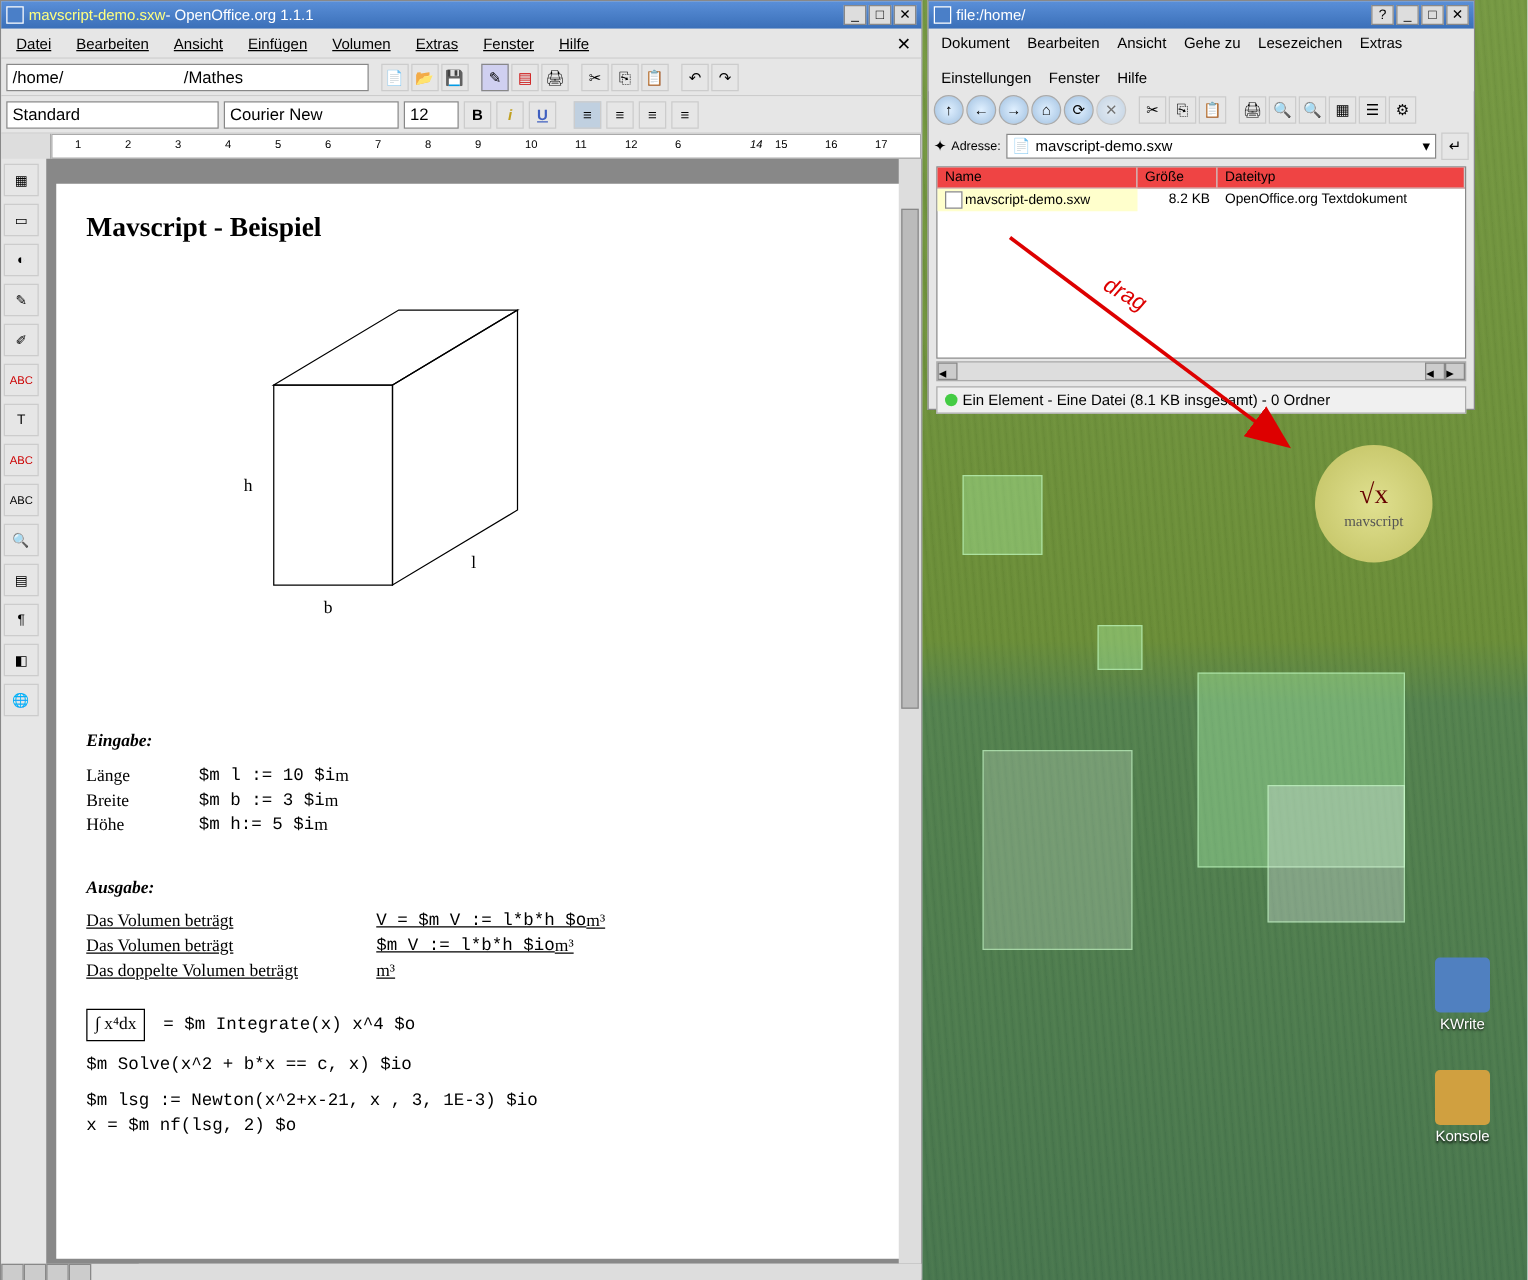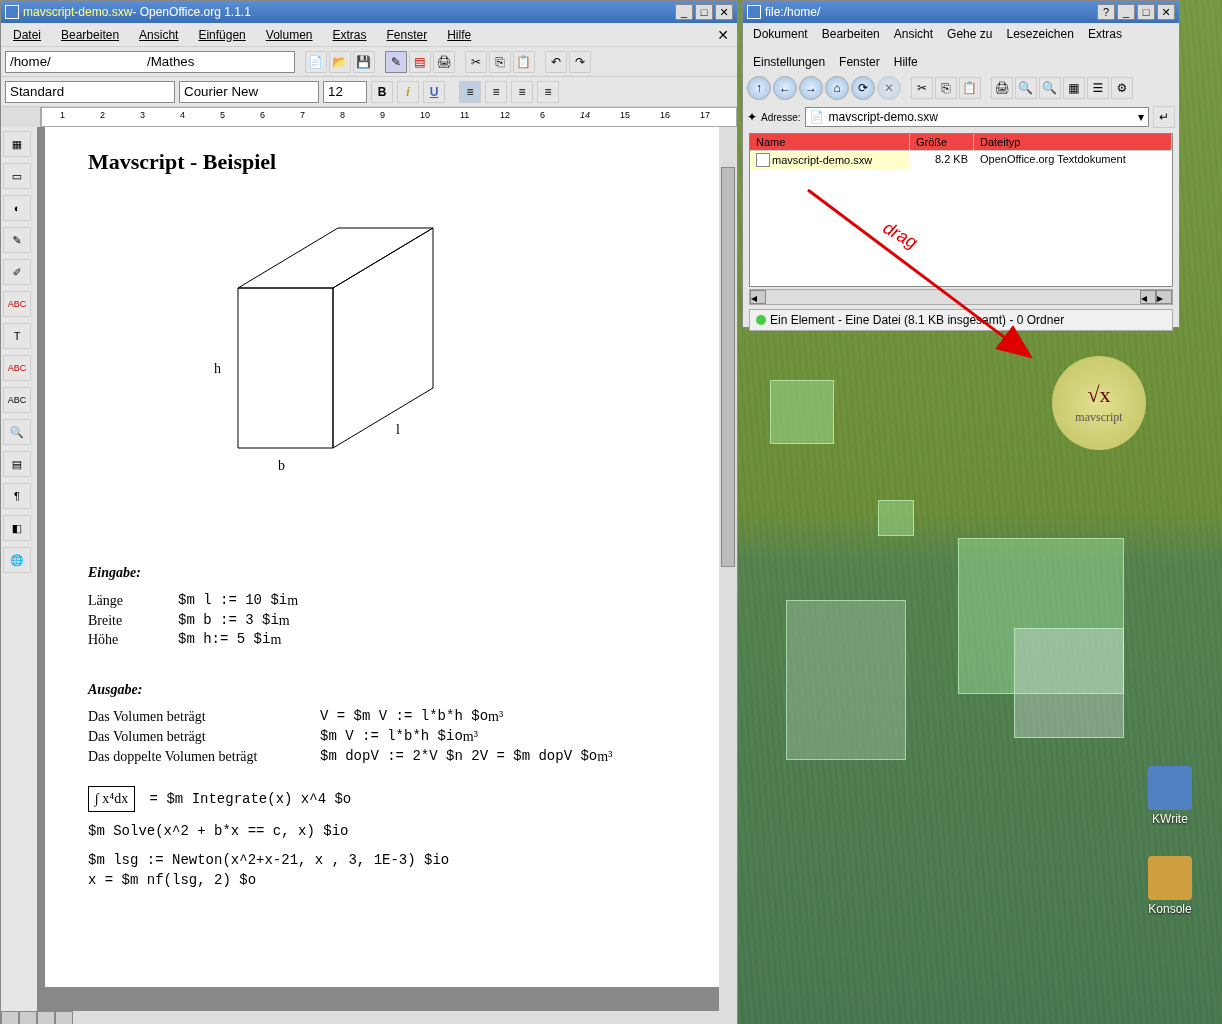--- a/index.html
+++ b/index.html
@@ -37,29 +37,29 @@
 .ruler-area { height: 20px; background: #ddd; display: flex; }
 .ruler-corner { width: 40px; background: #ddd; border-right: 1px solid #aaa; }
 .ruler { flex: 1; background: #fff; border: 1px solid #aaa; position: relative; font-size: 9px; }
 .ruler-mark { position: absolute; top: 2px; }
 
 .doc-area { display: flex; height: 884px; }
 .left-toolbar { width: 36px; background: #e6e6e6; display: flex; flex-direction: column; gap: 6px; padding: 4px 2px; }
 .lt-btn { width: 28px; height: 26px; border: 1px solid #ccc; background: #e6e6e6; cursor: pointer; display: flex; align-items: center; justify-content: center; font-size: 11px; }
 
 .doc-scroll { flex: 1; background: #888; position: relative; overflow: hidden; }
-.doc-page { background: #fff; margin: 0 8px; padding: 20px 43px; min-height: 860px; font-family: Georgia, serif; font-size: 14px; line-height: 1.4; }
+.doc-page { background: #fff; margin: 20px 8px; padding: 20px 24px; min-height: 860px; font-family: Georgia, serif; font-size: 14px; line-height: 1.4; }
 .doc-heading { font-size: 22px; font-weight: bold; margin-bottom: 40px; }
 .cube-svg { margin: 0 0 30px 120px; }
 .eingabe-h { font-weight: bold; font-style: italic; margin-top: 30px; margin-bottom: 8px; }
 .input-row { display: flex; font-family: serif; }
 .input-label { width: 90px; }
 .input-code { font-family: 'Courier New', monospace; }
 .ausgabe-h { font-weight: bold; font-style: italic; margin-top: 30px; margin-bottom: 8px; }
-.output-row { display: flex; }
+.output-row { display: flex; text-decoration: underline; }
 .output-label { width: 232px; }
 .body-text { margin-top: 20px; }
 .integral { display: inline-block; border: 1px solid #000; padding: 2px 6px; margin-right: 6px; }
 .code-line { font-family: 'Courier New', monospace; margin-top: 10px; }
 
 .vscroll { position: absolute; right: 0; top: 0; width: 18px; height: 100%; background: #ddd; }
 .vscroll-thumb { position: absolute; top: 40px; width: 14px; left: 2px; height: 400px; background: #bbb; border: 1px solid #888; }
 .hscroll-area { height: 18px; background: #ddd; display: flex; }
 .hscroll-tabs { width: 110px; display: flex; }
 .hs-tab { width: 18px; border: 1px solid #888; background: #ccc; }
@@ -179,21 +179,21 @@
         <span class="ruler-mark" style="left: 138px;">4</span>
         <span class="ruler-mark" style="left: 178px;">5</span>
         <span class="ruler-mark" style="left: 218px;">6</span>
         <span class="ruler-mark" style="left: 258px;">7</span>
         <span class="ruler-mark" style="left: 298px;">8</span>
         <span class="ruler-mark" style="left: 338px;">9</span>
         <span class="ruler-mark" style="left: 378px;">10</span>
         <span class="ruler-mark" style="left: 418px;">11</span>
         <span class="ruler-mark" style="left: 458px;">12</span>
         <span class="ruler-mark" style="left: 498px;">6</span>
-        <span class="ruler-mark" style="left: 538px; font-style: italic;">14</span>
+        <span class="ruler-mark" style="left: 558px; font-style: italic;">14</span>
         <span class="ruler-mark" style="left: 578px;">15</span>
         <span class="ruler-mark" style="left: 618px;">16</span>
         <span class="ruler-mark" style="left: 658px;">17</span>
       </div>
   </div>
   <div class="doc-area">
     <div class="left-toolbar">
       <div class="lt-btn">▦</div>
       <div class="lt-btn">▭</div>
       <div class="lt-btn">◐</div>
@@ -245,21 +245,20 @@
               <span class="input-code">V = $m V := l*b*h $o </span>
               <span>m³</span>
             </div>
             <div class="output-row">
               <span class="output-label">Das Volumen beträgt</span>
               <span class="input-code">$m V := l*b*h $io </span>
               <span>m³</span>
             </div>
             <div class="output-row">
               <span class="output-label">Das doppelte Volumen beträgt</span>
-              <span class="input-code">$m dopV := 2*V $n 2V = $m dopV $o </span>
               <span>m³</span>
             </div>
           </div>
         <div style="margin-top:20px"><span class="integral">∫ x⁴dx</span><span class="input-code"> = $m Integrate(x) x^4 $o</span></div>
         <div class="code-line">$m Solve(x^2 + b*x == c, x) $io</div>
         <div class="code-line">$m lsg := Newton(x^2+x-21, x , 3, 1E-3) $io</div>
         <div class="code-line" style="margin-top:0">x = $m nf(lsg, 2) $o</div>
       </div>
       <div class="vscroll">
           <div class="vscroll-thumb"></div>

